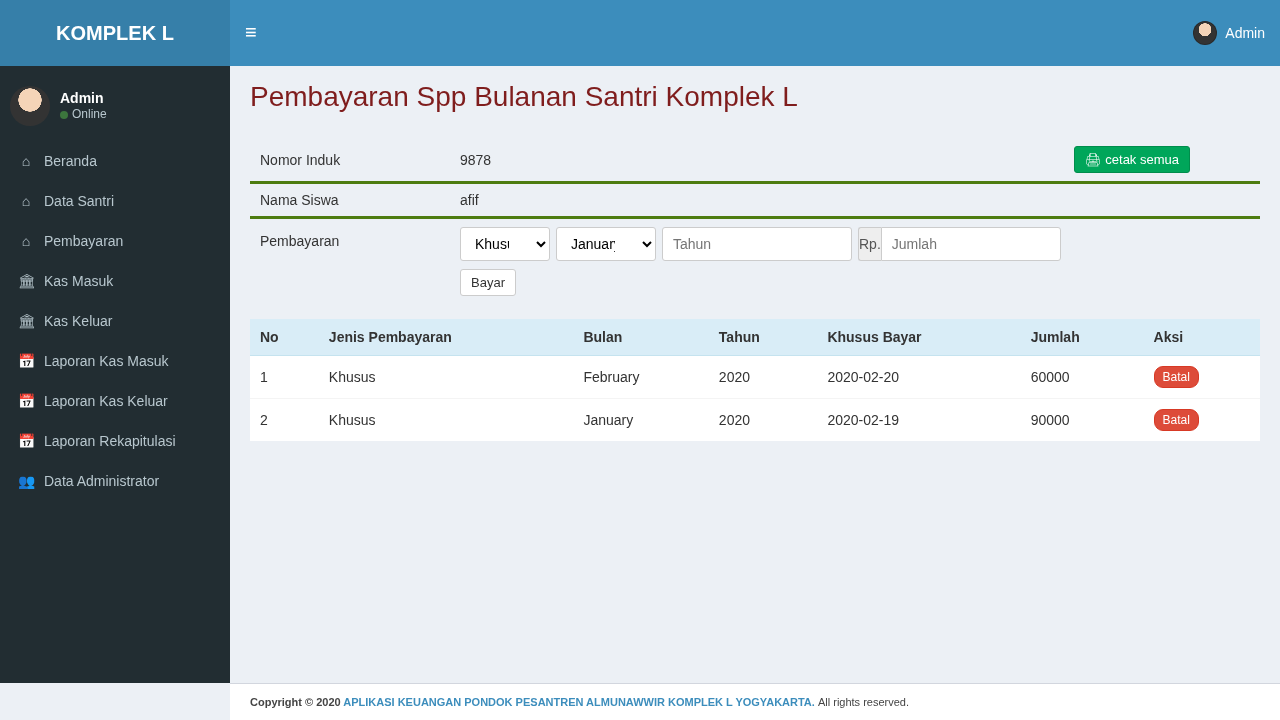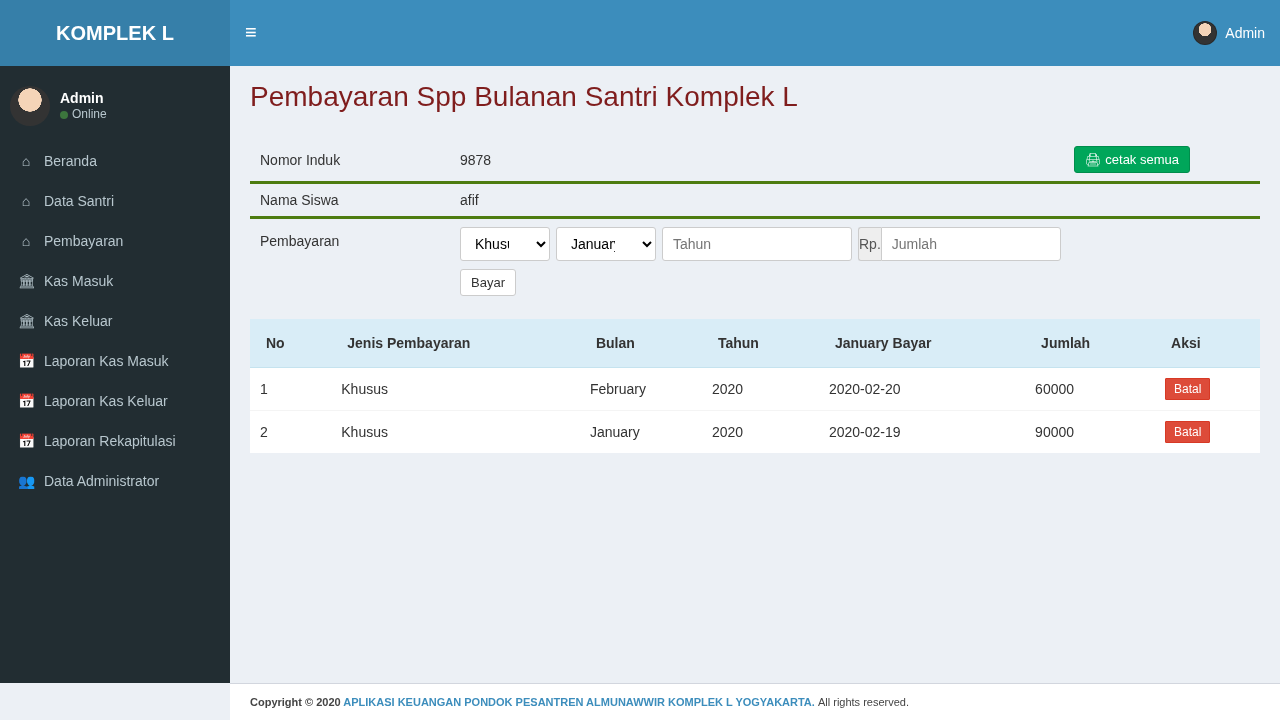--- a/index.html
+++ b/index.html
@@ -31,31 +31,31 @@
 .page-title { font-size: 28px; font-weight: 400; color: #7f1d1d; margin-bottom: 25px; }
 
 .form-table { width: 100%; border-collapse: collapse; }
 .form-table td { padding: 8px 10px; vertical-align: middle; border-top: 3px solid #4d7c0f; }
 .form-table tr:first-child td { border-top: none; }
 .label-col { width: 200px; color: #333; }
 
 .btn { display: inline-flex; align-items: center; gap: 4px; padding: 5px 10px; border-radius: 3px; border: 1px solid transparent; cursor: pointer; font-size: 13px; }
 .btn-success { background: #00a65a; color: #fff; border-color: #008d4c; }
 .btn-default { background: #fff; border: 1px solid #ccc; color: #333; }
-.btn-danger { background: #dd4b39; color: #fff; border-color: #d73925; border-radius: 1px; padding: 3px 8px; font-size: 12px; }
+.btn-danger { background: #dd4b39; color: #fff; border-color: #d73925; border-radius: 9px; padding: 3px 8px; font-size: 12px; }
 
 .form-row { display: flex; gap: 6px; flex-wrap: wrap; align-items: center; }
 .form-control { height: 34px; padding: 6px 10px; border: 1px solid #ccc; border-radius: 3px; background: #fff; font-size: 14px; }
 select.form-control { padding-right: 24px; }
 .input-group { display: flex; align-items: stretch; }
 .input-addon { background: #eee; border: 1px solid #ccc; border-right: none; padding: 6px 0; display: flex; align-items: center; border-radius: 3px 0 0 3px; font-size: 14px; color: #555; }
 .input-group .form-control { border-radius: 0 3px 3px 0; }
 
 .data-table { width: 100%; border-collapse: collapse; margin-top: 15px; background: #fff; }
-.data-table th { background: #d9edf7; padding: 16px; text-align: left; font-weight: bold; border-bottom: 1px solid #c5e3ef; }
+.data-table th { background: #d9edf7; padding: 10px; text-align: left; font-weight: bold; border-bottom: 1px solid #c5e3ef; }
 .data-table td { padding: 10px; border-top: 1px solid #f4f4f4; }
 
 .footer { background: #fff; border-top: 1px solid #d2d6de; padding: 12px 20px; color: #444; font-size: 11px; margin-left: 230px; }
 .footer a { color: #3c8dbc; text-decoration: none; font-weight: bold; }
 .footer strong { font-weight: bold; }
 
 .hamburger { display: inline-block; width: 16px; }
 .hamburger::before { content: "≡"; font-size: 20px; line-height: 1; }
 </style>
 </head>
@@ -187,21 +187,21 @@
       </tbody>
         </table>
 
       <table class="data-table">
         <thead>
             <tr id="thead-row">
               <th>No</th>
               <th>Jenis Pembayaran</th>
               <th>Bulan</th>
               <th>Tahun</th>
-              <th>January Bayar</th>
+              <th>Khusus Bayar</th>
               <th>Jumlah</th>
               <th>Aksi</th>
             </tr>
           </thead>
         <tbody id="tbody">
             <tr>
     <td>1</td>
     <td>Khusus</td>
     <td>February</td>
     <td>2020</td>

